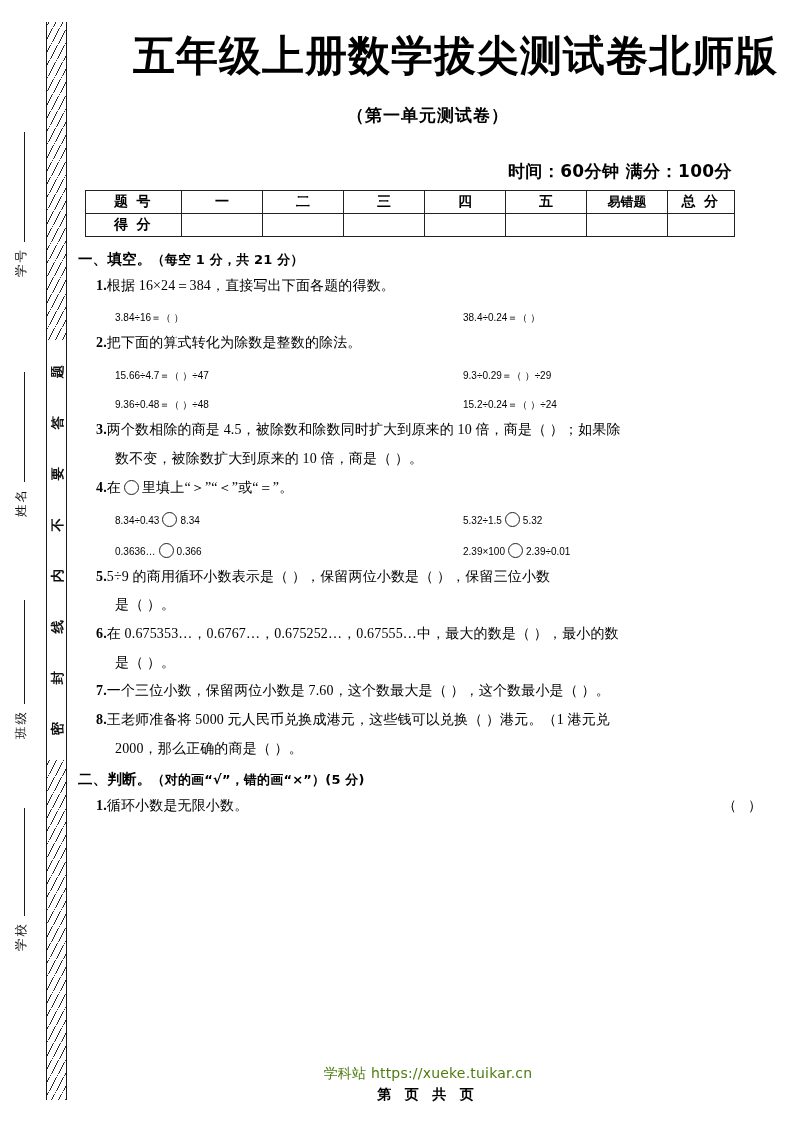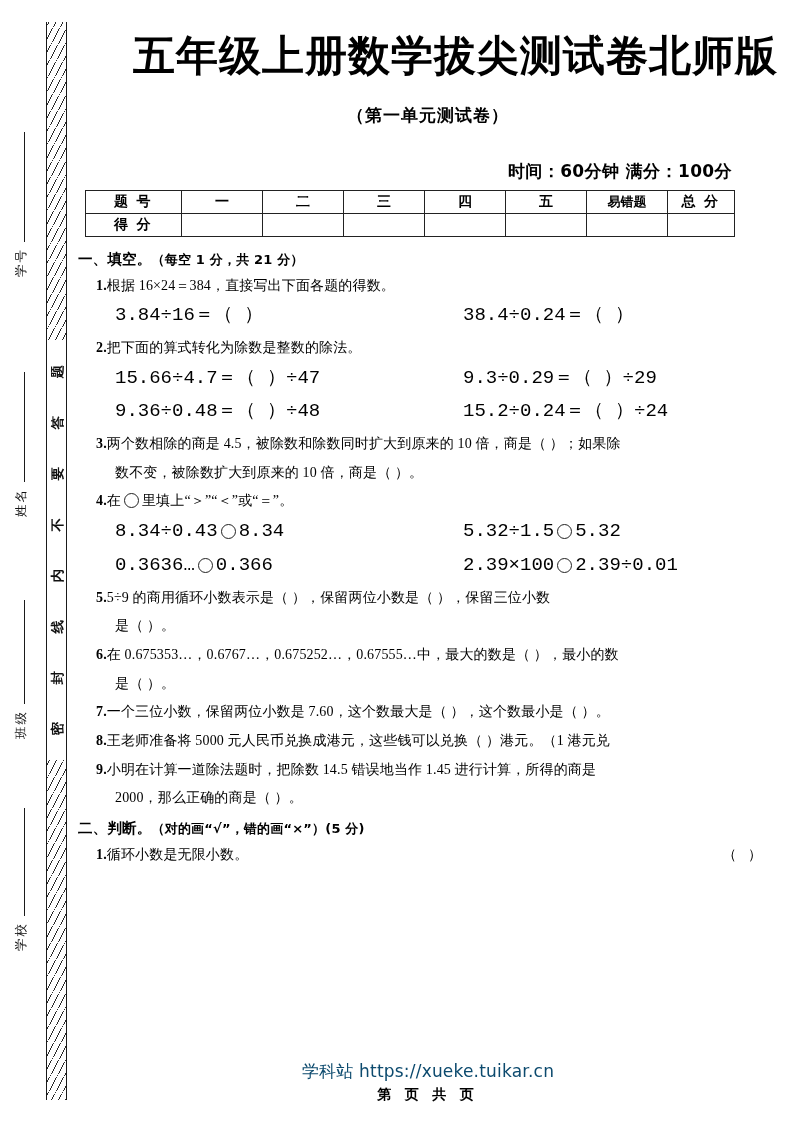--- a/index.html
+++ b/index.html
@@ -170,24 +170,24 @@
     padding-left: 18px;
     letter-spacing: 0.15px;
     font-family: "Liberation Serif", "DejaVu Serif", serif;
   }
   .q .qn { font-weight: 700; }
   .q-indent { padding-left: 37px; }
 
   .twocol {
     display: flex;
     padding-left: 37px;
-    font-size: 19px;
+    font-size: 10px;
     line-height: 1.62;
-    margin-top: 3px;
-    font-family: Liberation Mono, monospace;
+    margin-top: 13px;
+    font-family: Liberation Sans, sans-serif;
   }
   .twocol .c1 { width: 348px; }
   .twocol .c2 { flex: 1; }
 
   .circ {
     display: inline-block;
     width: 15px; height: 15px;
     border: 1.3px solid #222;
     border-radius: 50%;
     vertical-align: -3px;
@@ -203,22 +203,22 @@
   }
 
   
   .footer {
     position: absolute;
     left: 0; bottom: 18px;
     width: 700px;
     text-align: center;
   }
   .wm {
-    font-size: 17px;
-    color: #0c4a6e;
+    font-size: 14px;
+    color: #4d7c0f;
     font-family: "DejaVu Sans", "Liberation Sans", sans-serif;
     letter-spacing: 0.2px;
   }
   .pager {
     margin-top: 3px;
     font-size: 14px;
     font-weight: 700;
     letter-spacing: 5px;
     font-family: "Liberation Serif", "DejaVu Serif", serif;
   }
@@ -360,23 +360,20 @@
       </div>
 
       <div class="q">
         <span class="qn">7.</span><span>一个三位小数，保留两位小数是 7.60，这个数最大是（      ），这个数最小是（      ）。</span>
       </div>
 
       <div class="q">
         <span class="qn">8.</span><span>王老师准备将 5000 元人民币兑换成港元，这些钱可以兑换（      ）港元。（1 港元兑</span>
       </div>
 
-      <div class="q">
-        <span class="qn">9.</span><span>小明在计算一道除法题时，把除数 14.5 错误地当作 1.45 进行计算，所得的商是</span>
-      </div>
       <div class="q q-indent">
         <span>2000，那么正确的商是（      ）。</span>
       </div>
 
       <div class="sec-head">
         <span>二、判断。</span><span class="pts">（对的画“√”，错的画“×”）(5 分)</span>
       </div>
 
       <div class="q tf-line">
         <span class="qn">1.</span><span>循环小数是无限小数。</span>

